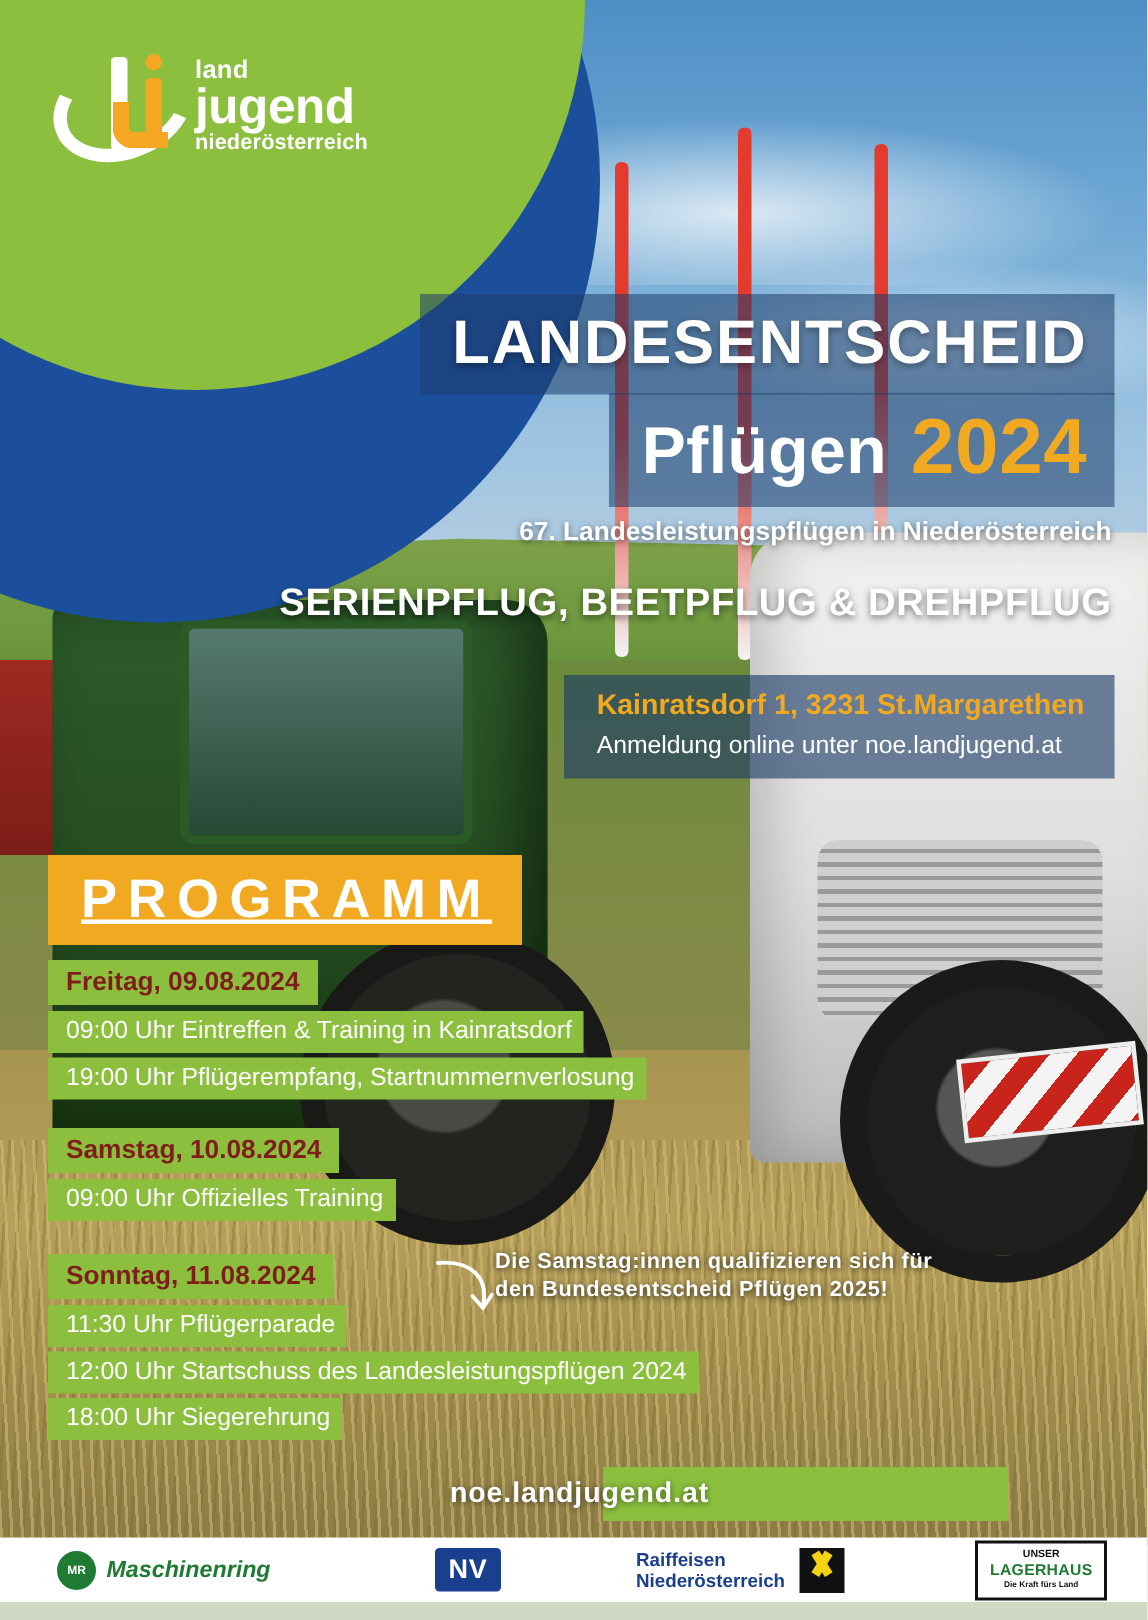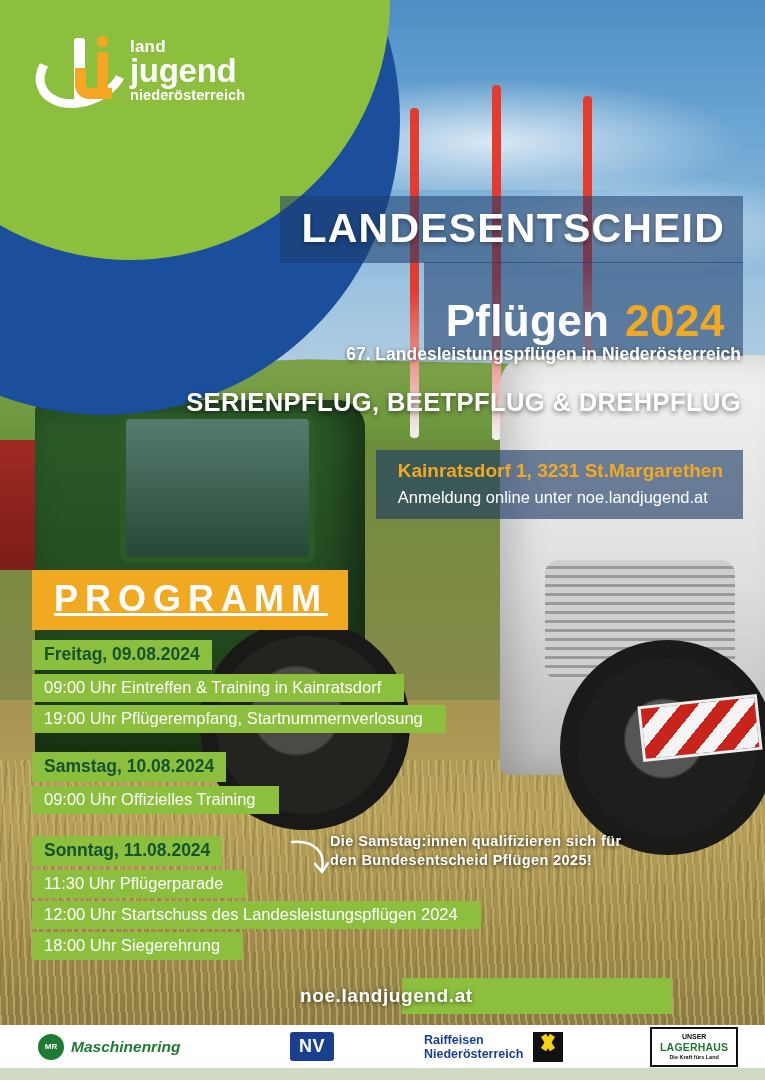--- a/index.html
+++ b/index.html
@@ -167,21 +167,21 @@
     text-shadow: 0 2px 5px rgba(0,0,0,.35);
   }
   .hl-sub {
     position: absolute; right: 22px; top: 262px;
     background: rgba(28,60,105,.55);
     padding: 6px 18px 10px 22px;
     white-space: nowrap;
     display: flex; align-items: baseline; gap: 16px;
   }
   .hl-sub .word { color: #ffffff; font-size: 44px; font-weight: 700; letter-spacing: .3px; }
-  .hl-sub .year { color: #f2a922; font-size: 44px; font-weight: 800; letter-spacing: .5px; margin-top: 28px; }
+  .hl-sub .year { color: #f2a922; font-size: 52px; font-weight: 800; letter-spacing: .5px; }
   .hl-line3 {
     position: absolute; right: 24px; top: 344px;
     color: #ffffff; font-size: 17.5px; font-weight: 700;
     text-shadow: 0 1px 4px rgba(0,0,0,.55);
     white-space: nowrap;
   }
   .hl-line4 {
     position: absolute; right: 24px; top: 388px;
     color: #ffffff; font-size: 25.5px; font-weight: 800; letter-spacing: .4px;
     text-shadow: 0 2px 5px rgba(0,0,0,.5);
@@ -204,29 +204,29 @@
     color: #ffffff;
     font-size: 36px; font-weight: 800; letter-spacing: 7px;
     padding: 8px 20px 10px 22px;
     text-decoration: underline;
   }
 
   .day { position: absolute; left: 32px; }
   .day-head {
     display: inline-block;
     background: #8bbf3d;
-    color: #14532d; font-size: 17.5px; font-weight: 800;
+    color: #7f1d1d; font-size: 17.5px; font-weight: 800;
     padding: 4px 12px 5px 12px;
     margin-bottom: 4px;
   }
   .day-line {
     display: block; width: fit-content;
     background: #8bbf3d;
     color: #ffffff; font-size: 16.5px; font-weight: 400;
-    padding: 4px 23px 5px 12px;
+    padding: 4px 8px 5px 12px;
     margin-bottom: 3px;
     white-space: nowrap;
   }
   .d1 { top: 640px; }
   .d2 { top: 752px; }
   .d3 { top: 836px; }
 
   .qualify {
     position: absolute; left: 330px; top: 832px;
     color: #ffffff; font-size: 14.5px; font-weight: 700; line-height: 19px;

